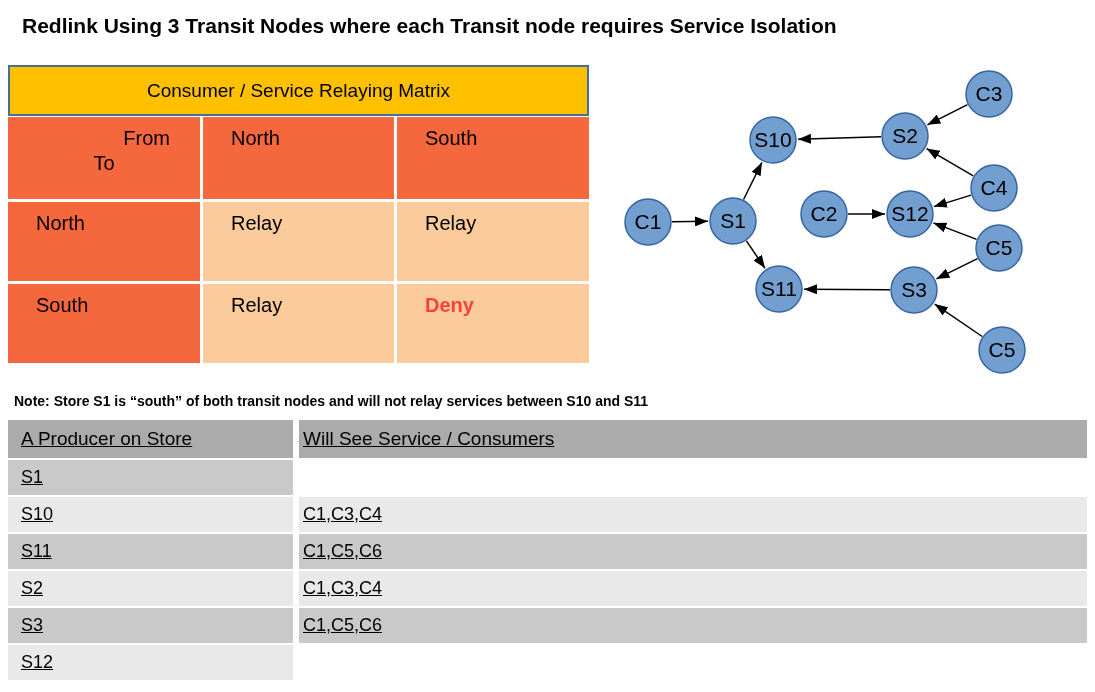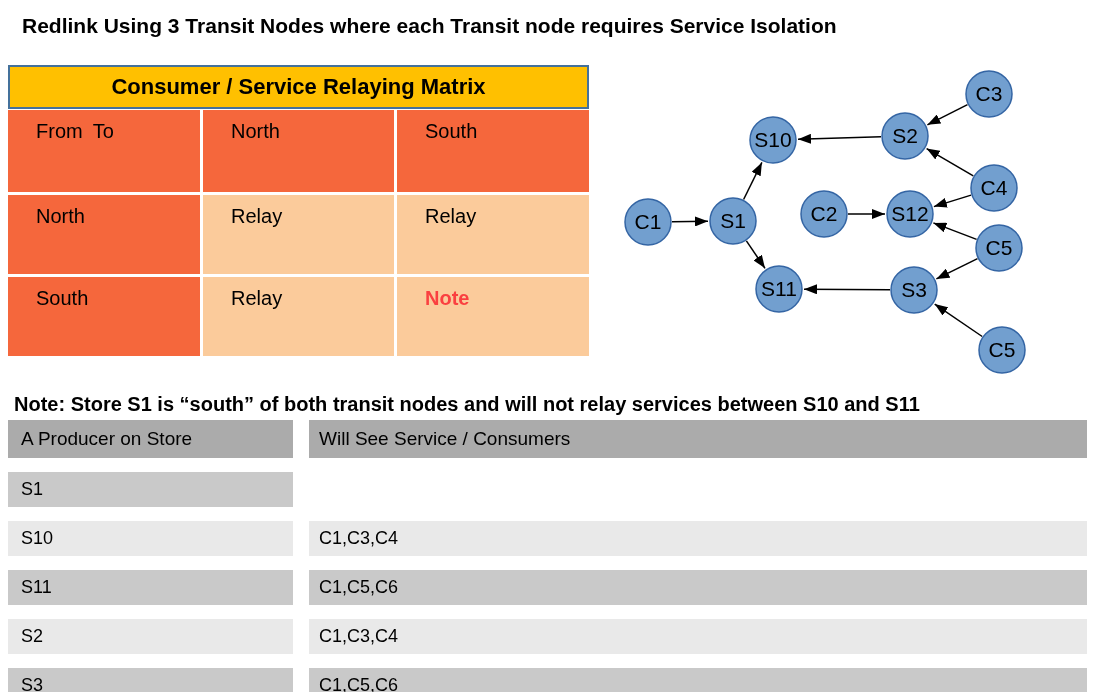--- a/index.html
+++ b/index.html
@@ -1,52 +1,52 @@
 <!DOCTYPE html>
 <html style="--gold: #FFC000; --gold-border: #44719B; --orange: #F5673C; --peach: #FBCB9B; --deny: #FA4040; --node-fill: #729FCF; --node-stroke: #3465A4; --edge: #000000; --tbl-header: #ABABAB; --tbl-dark: #C9C9C9; --tbl-light: #E9E9E9;"><head>
 <meta charset="utf-8">
 <style>
   html,body{margin:0;padding:0;background:#fff;}
   #canvas{
     position:relative;width:1095px;height:692px;background:#fff;overflow:hidden;
-    font-family:"Liberation Sans","DejaVu Sans",sans-serif;color:#000;
+    font-family:"Liberation Sans","DejaVu Sans",sans-serif;color:#000;border-radius:24px;
   }
   
   .page-title{position:absolute;left:22px;top:14px;font-size:21px;font-weight:bold;white-space:nowrap;}
   
   .matrix{position:absolute;left:8px;top:65px;width:581px;}
   .matrix-title{
-    box-sizing:border-box;width:581px;height:44px;background:var(--gold);
+    box-sizing:border-box;width:581px;height:51px;background:var(--gold);
     border:2px solid var(--gold-border);display:flex;align-items:center;justify-content:center;
-    font-size:22px;font-weight:bold;
+    font-size:19px;font-weight:normal;
   }
   .matrix-grid{
     margin-top:1px;display:grid;grid-template-columns:192px 191px 192px;
     grid-template-rows:82px 79px 79px;gap:3px;background:#fff;
   }
   .m-cell{box-sizing:border-box;padding:9px 28px;font-size:20px;line-height:1.25;}
   .m-orange{background:var(--orange);}
   .m-peach{background:var(--peach);}
-  .m-corner{display:flex;padding:9px 28px;}
+  .m-corner{display:flex;flex-direction:column;padding:9px 20px;}
   .corner-from{text-align:right;padding-right:10px;}
-  .corner-to{text-align:left;}
+  .corner-to{text-align:center;}
   .deny{color:var(--deny);font-weight:bold;}
   
-  .note{position:absolute;left:14px;top:393px;font-size:20px;font-weight:bold;white-space:nowrap;}
+  .note{position:absolute;left:14px;top:393px;font-size:14px;font-weight:bold;white-space:nowrap;}
   
   .diagram{position:absolute;left:600px;top:55px;width:460px;height:330px;}
   .edge-line{stroke:var(--edge);stroke-width:1.5;}
   #arrowhead path{fill:var(--edge);}
   .node-circle{fill:var(--node-fill);stroke:var(--node-stroke);stroke-width:1.5;}
   .node-label{font-family:"Liberation Sans","DejaVu Sans",sans-serif;font-size:21px;fill:#000;text-anchor:middle;}
   
   .ptable{position:absolute;left:8px;top:420px;width:1079px;}
-  .p-row{display:flex;gap:16px;margin-bottom:14px;}
+  .p-row{display:flex;gap:6px;margin-bottom:2px;text-decoration:underline;}
   .p-c1{box-sizing:border-box;width:285px;display:flex;align-items:center;padding-left:13px;}
-  .p-c2{box-sizing:border-box;flex:1;display:flex;align-items:center;padding-left:10px;}
+  .p-c2{box-sizing:border-box;flex:1;display:flex;align-items:center;padding-left:4px;}
   .p-head{height:38px;font-size:19px;}
   .p-head .p-c1,.p-head .p-c2{background:var(--tbl-header);}
   .p-data{height:35px;font-size:18px;}
   .row-dark .p-c1,.row-dark .p-c2{background:var(--tbl-dark);}
   .row-light .p-c1,.row-light .p-c2{background:var(--tbl-light);}
 </style>
 </head>
 <body>
 
 <div id="canvas">
@@ -62,21 +62,21 @@
       </div>
       <div class="m-cell m-orange">North</div>
       <div class="m-cell m-orange">South</div>
 
       <div class="m-cell m-orange">North</div>
       <div class="m-cell m-peach">Relay</div>
       <div class="m-cell m-peach">Relay</div>
 
       <div class="m-cell m-orange">South</div>
       <div class="m-cell m-peach">Relay</div>
-      <div class="m-cell m-peach deny">Note</div>
+      <div class="m-cell m-peach deny">Deny</div>
     </div>
   </div>
 
   <svg class="diagram" viewBox="600 55 460 330" xmlns="http://www.w3.org/2000/svg">
     <defs>
       <marker id="arrowhead" markerUnits="userSpaceOnUse" markerWidth="14" markerHeight="10" refX="13" refY="5" orient="auto">
         <path d="M0,0 L13,5 L0,10 z"></path>
       </marker>
     </defs>
     <g id="edge-layer">

